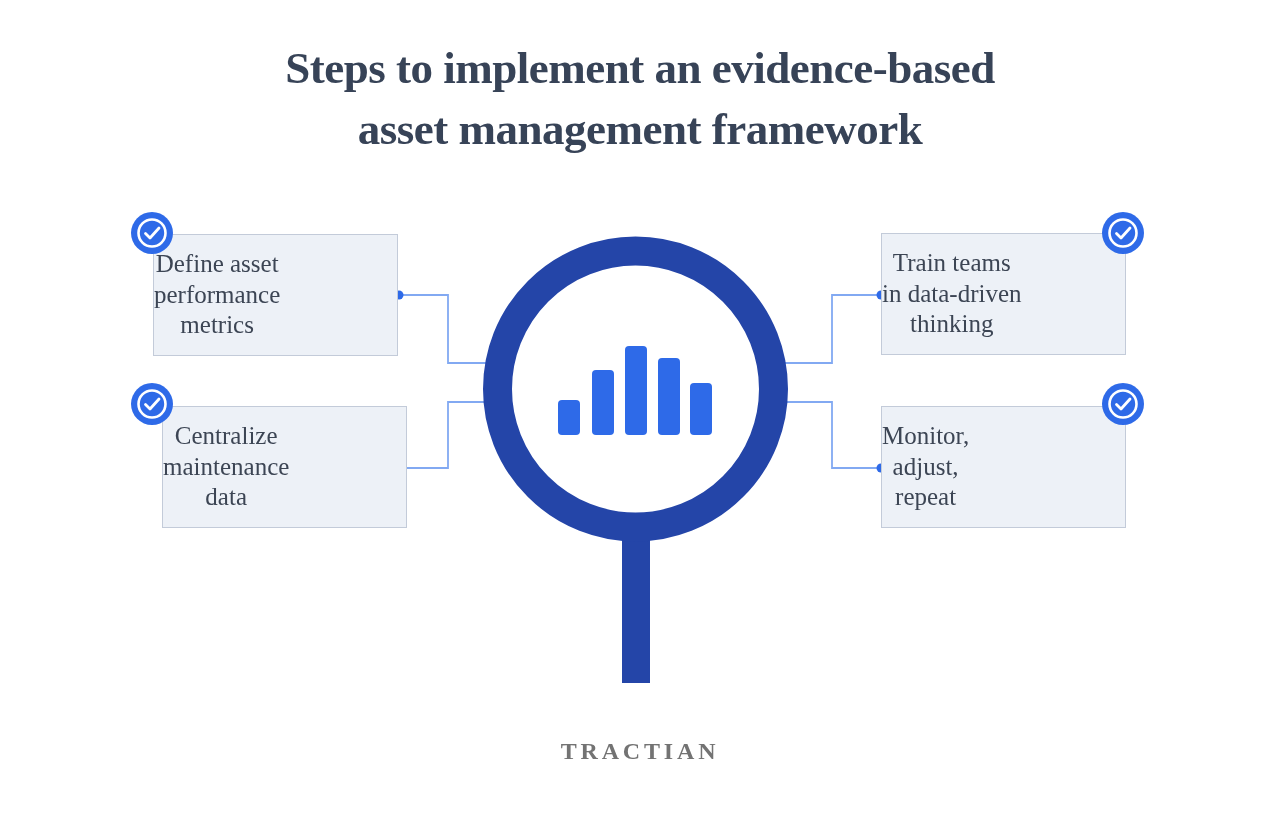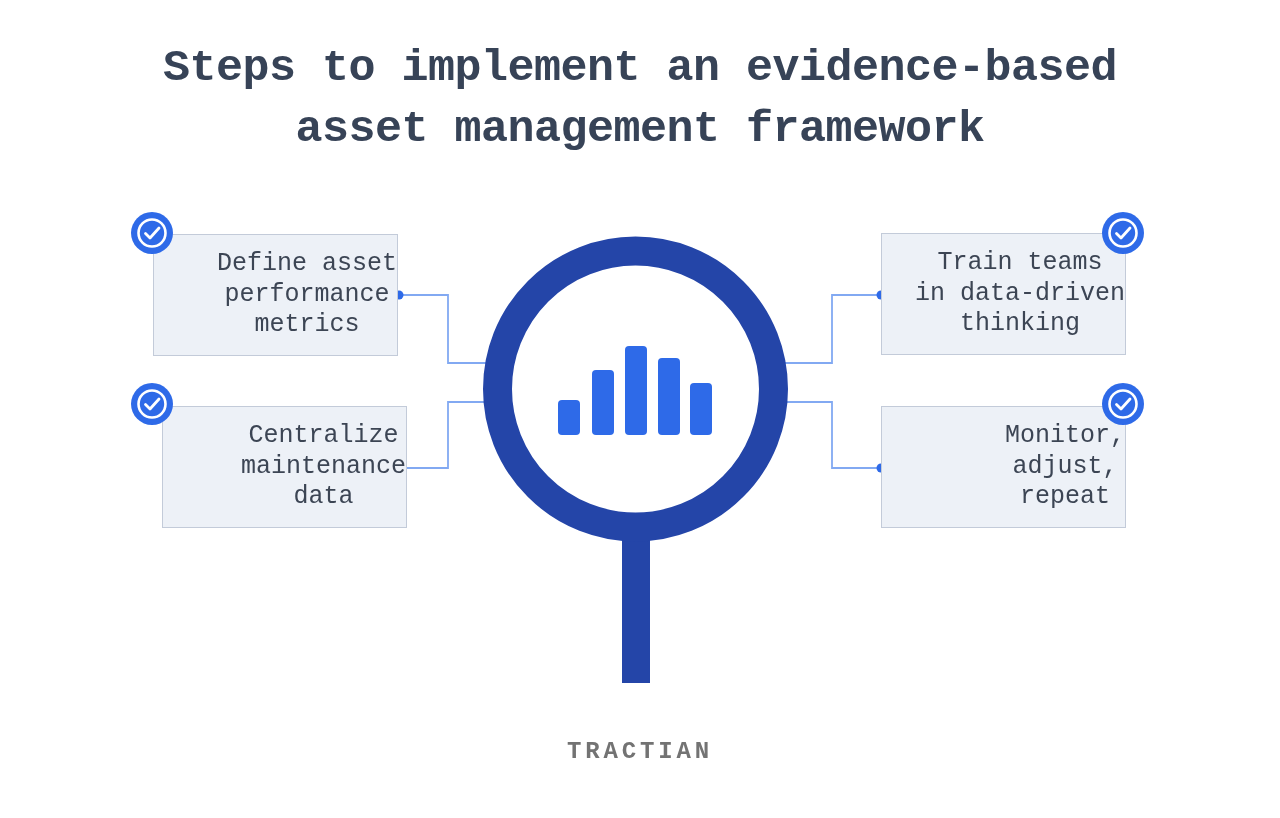--- a/index.html
+++ b/index.html
@@ -3,21 +3,21 @@
 <meta charset="utf-8">
 <style>
   * { margin: 0; padding: 0; box-sizing: border-box; }
   html, body { background: #ffffff; }
   .canvas {
     position: relative;
     width: 1280px;
     height: 818px;
     background: #ffffff;
     overflow: hidden;
-    font-family: Liberation Mono, monospace;
+    font-family: Liberation Serif, serif;
   }
   .title {
     position: absolute;
     top: 38px;
     left: 0;
     width: 100%;
     text-align: center;
     font-size: 45px;
     font-weight: 700;
     line-height: 1.36;
@@ -32,21 +32,21 @@
     height: 818px;
   }
   .step-card {
     position: absolute;
     width: 245px;
     height: 122px;
     background: #edf1f7;
     border: 1px solid #c3cbd9;
     display: flex;
     align-items: center;
-    justify-content: flex-end;
+    justify-content: flex-start;
     text-align: center;
   }
   .step-card .label {
     font-size: 25px;
     line-height: 1.22;
     color: #3c4554;
     white-space: pre-line;
   }
   .card-tl { left: 153px; top: 234px; }
   .card-bl { left: 162px; top: 406px; }

